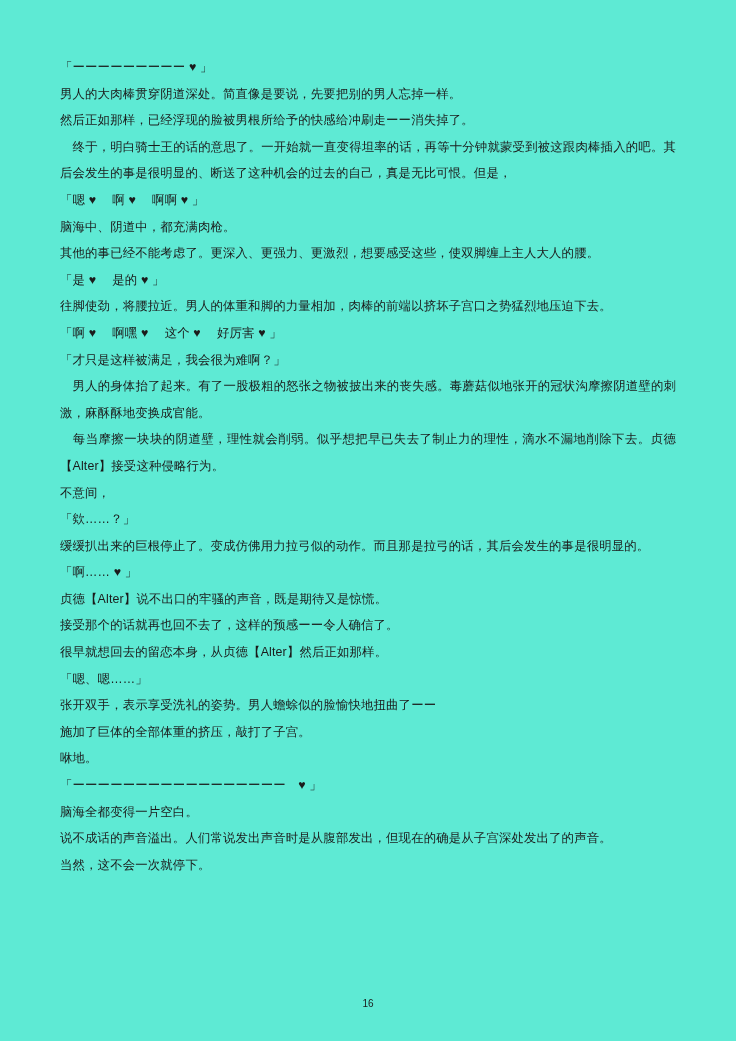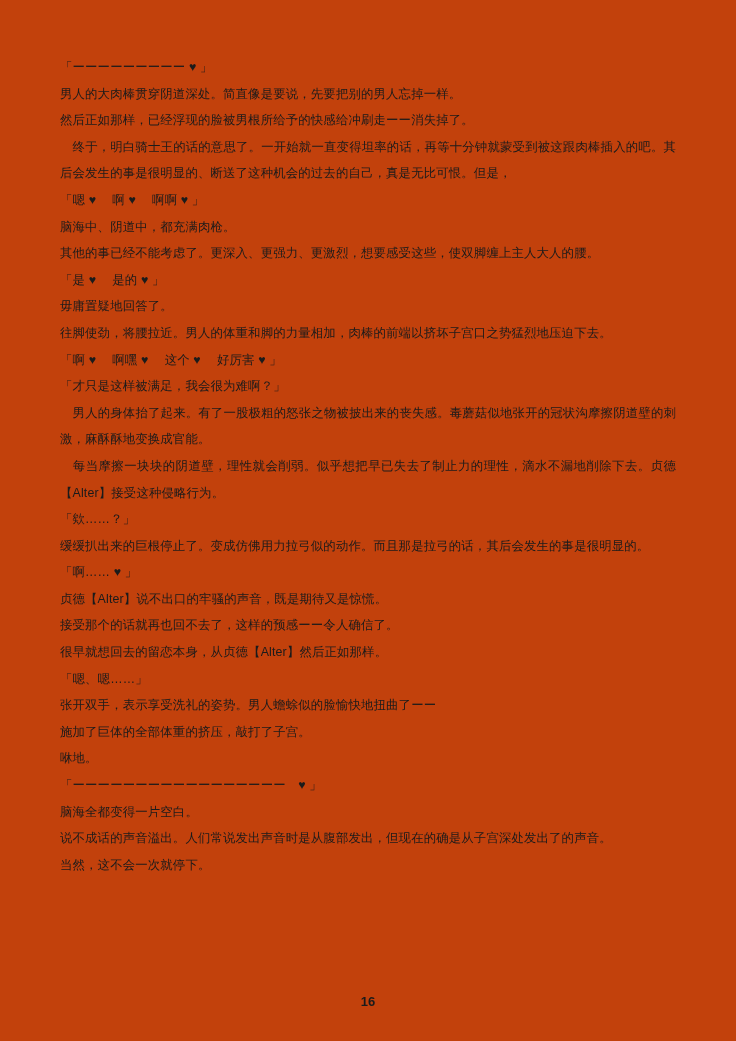--- a/index.html
+++ b/index.html
@@ -14,65 +14,64 @@
     color: #1b1b1b;
     position: relative;
     overflow: hidden;
   }
   .page {
     box-sizing: border-box;
     width: 736px;
     height: 1041px;
     padding: 54px 60px 0 60px;
     position: relative;
-    background: #c2410c;
+    background: #5eead4;
   }
   .body-text {
     font-size: 12.4px;
     line-height: 26.6px;
     letter-spacing: 0.15px;
     text-align: justify;
     text-justify: inter-ideograph;
   }
   .body-text p {
     margin: 0;
     padding: 0;
     white-space: pre-wrap;
   }
   
   .footer {
     position: absolute;
     left: 0;
     right: 0;
     bottom: 32px;
     text-align: center;
-    font-size: 13px;
+    font-size: 10px;
     color: #1b1b1b;
-    font-weight: bold;
   }
 </style>
 </head>
 <body>
 
 <div class="page">
   <div class="body-text">
     <p>「ーーーーーーーーー ♥ 」</p>
     <p>男人的大肉棒贯穿阴道深处。简直像是要说，先要把别的男人忘掉一样。</p>
     <p>然后正如那样，已经浮现的脸被男根所给予的快感给冲刷走ーー消失掉了。</p>
     <p>　终于，明白骑士王的话的意思了。一开始就一直变得坦率的话，再等十分钟就蒙受到被这跟肉棒插入的吧。其后会发生的事是很明显的、断送了这种机会的过去的自己，真是无比可恨。但是，</p>
     <p>「嗯 ♥ 　啊 ♥ 　啊啊 ♥ 」</p>
     <p>脑海中、阴道中，都充满肉枪。</p>
     <p>其他的事已经不能考虑了。更深入、更强力、更激烈，想要感受这些，使双脚缠上主人大人的腰。</p>
     <p>「是 ♥ 　是的 ♥ 」</p>
-    <p>毋庸置疑地回答了。</p>
     <p>往脚使劲，将腰拉近。男人的体重和脚的力量相加，肉棒的前端以挤坏子宫口之势猛烈地压迫下去。</p>
     <p>「啊 ♥ 　啊嘿 ♥ 　这个 ♥ 　好厉害 ♥ 」</p>
     <p>「才只是这样被满足，我会很为难啊？」</p>
     <p>　男人的身体抬了起来。有了一股极粗的怒张之物被披出来的丧失感。毒蘑菇似地张开的冠状沟摩擦阴道壁的刺激，麻酥酥地变换成官能。</p>
     <p>　每当摩擦一块块的阴道壁，理性就会削弱。似乎想把早已失去了制止力的理性，滴水不漏地削除下去。贞德【Alter】接受这种侵略行为。</p>
+    <p>不意间，</p>
     <p>「欸……？」</p>
     <p>缓缓扒出来的巨根停止了。变成仿佛用力拉弓似的动作。而且那是拉弓的话，其后会发生的事是很明显的。</p>
     <p>「啊…… ♥ 」</p>
     <p>贞德【Alter】说不出口的牢骚的声音，既是期待又是惊慌。</p>
     <p>接受那个的话就再也回不去了，这样的预感ーー令人确信了。</p>
     <p>很早就想回去的留恋本身，从贞德【Alter】然后正如那样。</p>
     <p>「嗯、嗯……」</p>
     <p>张开双手，表示享受洗礼的姿势。男人蟾蜍似的脸愉快地扭曲了ーー</p>
     <p>施加了巨体的全部体重的挤压，敲打了子宫。</p>
     <p>咻地。</p>

